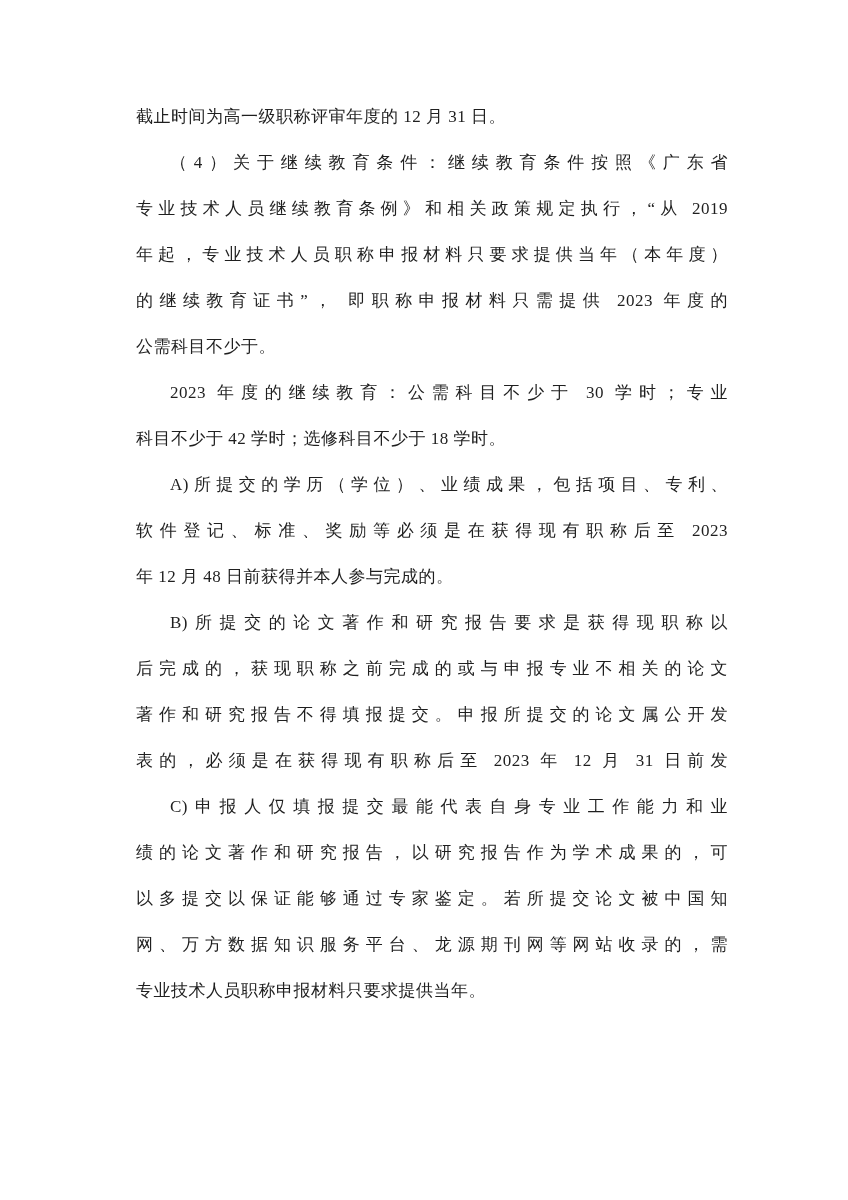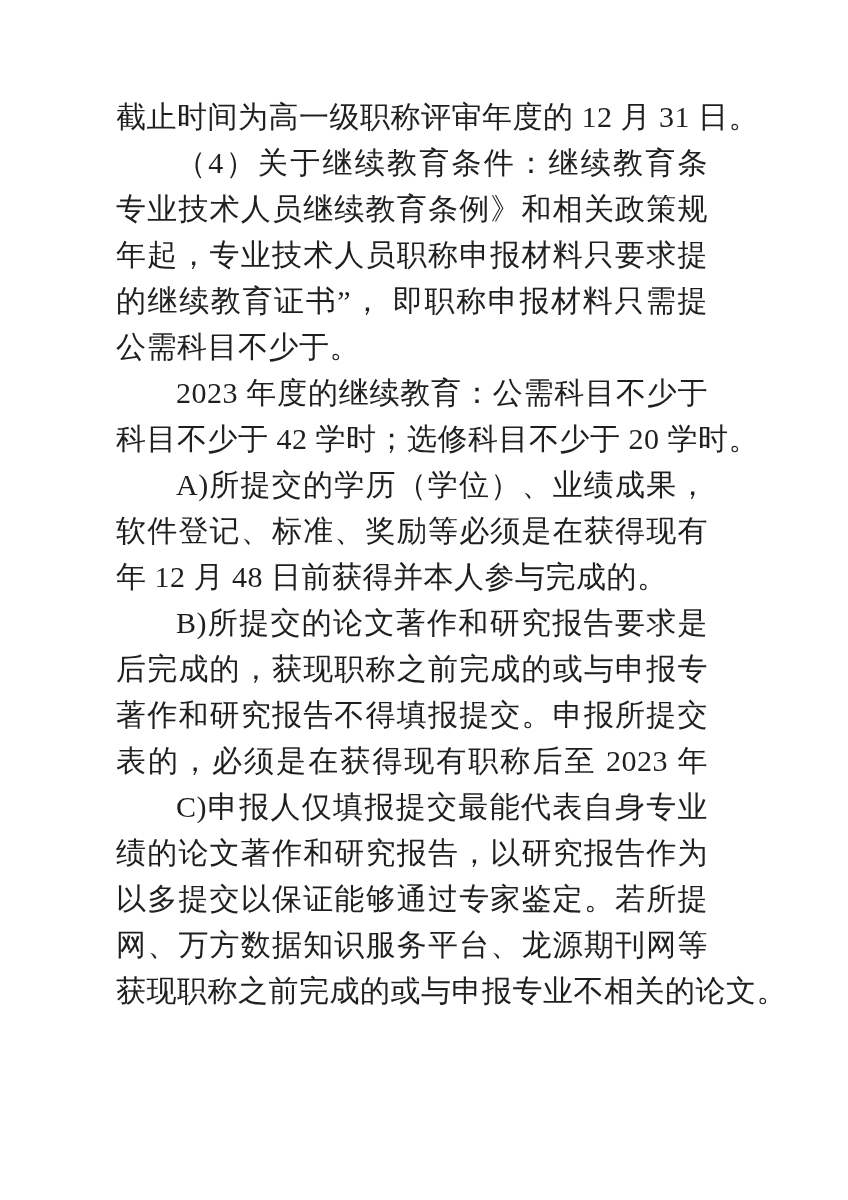--- a/index.html
+++ b/index.html
@@ -10,25 +10,25 @@
   .page {
     position: relative;
     width: 848px;
     height: 1200px;
     background: #ffffff;
     overflow: hidden;
     font-family: "Liberation Serif", "DejaVu Serif", serif;
   }
   .content {
     position: absolute;
-    left: 116px;
+    left: 136px;
     top: 94px;
     width: 592px;
     color: #1f1f1f;
-    font-size: 30px;
+    font-size: 17px;
   }
   .line {
     height: 46px;
     line-height: 46px;
     white-space: nowrap;
     text-align: justify;
     text-align-last: justify;
     text-justify: inter-character;
     letter-spacing: 0.5px;
   }
@@ -52,27 +52,27 @@
 
 <div class="page">
   <div class="content">
     <div class="line last">截止时间为高一级职称评审年度的 12 月 31 日。</div>
     <div class="line fill indent">（4）关于继续教育条件：继续教育条件按照《广东省</div>
     <div class="line fill">专业技术人员继续教育条例》和相关政策规定执行，“从 2019</div>
     <div class="line fill">年起，专业技术人员职称申报材料只要求提供当年（本年度）</div>
     <div class="line fill">的继续教育证书”， 即职称申报材料只需提供 2023 年度的</div>
     <div class="line last">公需科目不少于。</div>
     <div class="line fill indent">2023 年度的继续教育：公需科目不少于 30 学时；专业</div>
-    <div class="line last">科目不少于 42 学时；选修科目不少于 20 学时。</div>
+    <div class="line last">科目不少于 42 学时；选修科目不少于 18 学时。</div>
     <div class="line fill indent">A)所提交的学历（学位）、业绩成果，包括项目、专利、</div>
     <div class="line fill">软件登记、标准、奖励等必须是在获得现有职称后至 2023</div>
     <div class="line last">年 12 月 48 日前获得并本人参与完成的。</div>
     <div class="line fill indent">B)所提交的论文著作和研究报告要求是获得现职称以</div>
     <div class="line fill">后完成的，获现职称之前完成的或与申报专业不相关的论文</div>
     <div class="line fill">著作和研究报告不得填报提交。申报所提交的论文属公开发</div>
     <div class="line fill">表的，必须是在获得现有职称后至 2023 年 12 月 31 日前发</div>
     <div class="line fill indent">C)申报人仅填报提交最能代表自身专业工作能力和业</div>
     <div class="line fill">绩的论文著作和研究报告，以研究报告作为学术成果的，可</div>
     <div class="line fill">以多提交以保证能够通过专家鉴定。若所提交论文被中国知</div>
     <div class="line fill">网、万方数据知识服务平台、龙源期刊网等网站收录的，需</div>
-    <div class="line last">获现职称之前完成的或与申报专业不相关的论文。</div>
+    <div class="line last">专业技术人员职称申报材料只要求提供当年。</div>
   </div>
 </div>
 
 </body></html>

